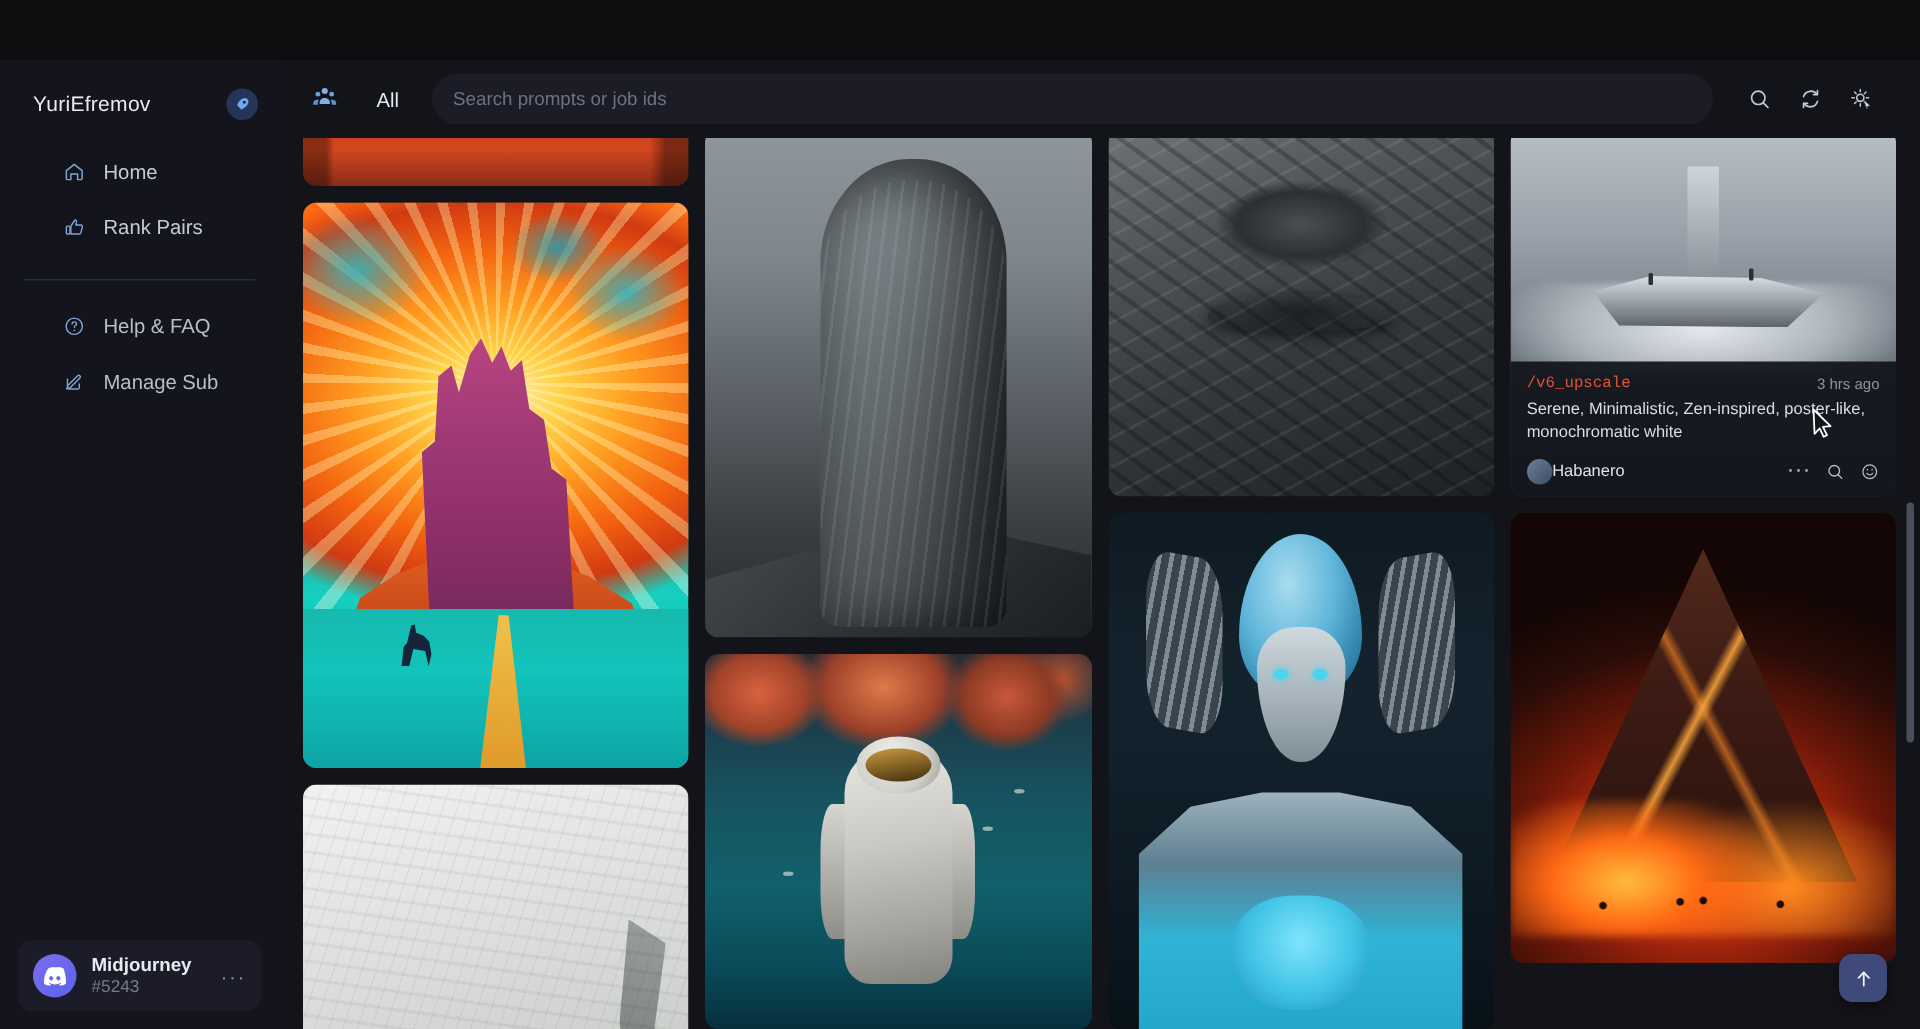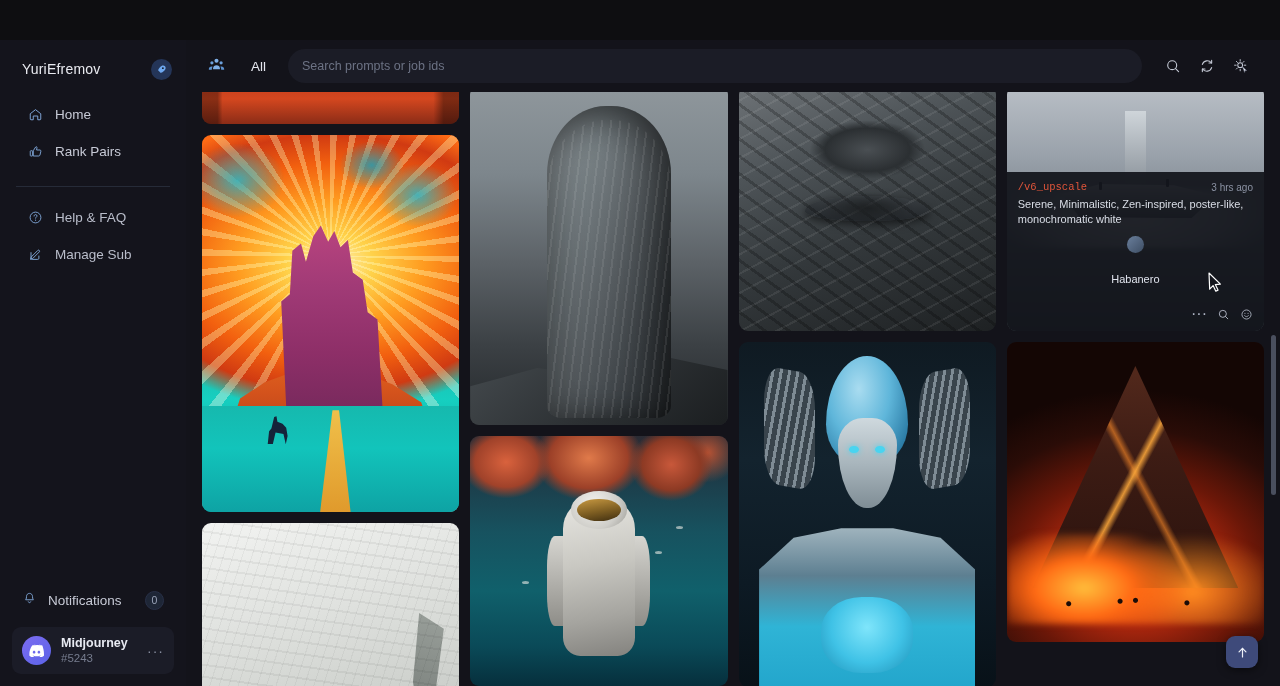--- a/index.html
+++ b/index.html
@@ -31,21 +31,21 @@
   }
   .brand-row {
     height: 58px; display: flex; align-items: center;
     padding: 0 14px 0 22px; justify-content: space-between;
   }
   .brand-name { color: #e9eaf0; font-size: 14px; letter-spacing: .2px; }
   .brand-badge {
     width: 21px; height: 21px; border-radius: 50%;
     background: #243558; display: flex; align-items: center; justify-content: center;
   }
-  .nav-section { padding: 0 17px; }
+  .nav-section { padding: 0 4px; margin-left: 27px; }
   .nav-item {
     height: 33px; display: flex; align-items: center; gap: 11px;
     padding: 0 10px; border-radius: 7px; margin-bottom: 4px;
     color: #c7cad6; font-size: 13.5px; cursor: pointer; position: relative;
   }
   .nav-item .ico { width: 17px; height: 17px; display:flex; align-items:center; justify-content:center; flex:0 0 17px; }
   .nav-item.active {
     background: #2b3d61; color: #ffffff;
     box-shadow: inset 0 0 0 1px #3b5280;
   }
@@ -375,21 +375,21 @@
     background: rgba(17,19,26,.93);
     padding: 9px 11px 8px 11px;
   }
   .job-top { display:flex; align-items:flex-end; justify-content:space-between; }
   .job-cmd { color:#e0553a; font-size:10.5px; font-family:"Liberation Mono", monospace; }
   .job-time { color:#8b92a3; font-size:10px; }
   .job-prompt {
     color:#d9dde6; font-size:11px; line-height:1.38; margin-top:4px;
     max-height:32px; overflow:hidden;
   }
-  .job-foot { display:flex; align-items:center; gap:20px; margin-top:9px;flex-direction:column; }
+  .job-foot { display:flex; align-items:center; gap:0; margin-top:9px; }
   .job-avatar {
     width:17px; height:17px; border-radius:50%; flex:0 0 17px;
     background: linear-gradient(135deg,#6a7f9c,#3d4d63);
   }
   .job-author { color:#dfe3ec; font-size:11px; }
   .job-actions { margin-left:auto; display:flex; align-items:center; gap:10px; color:#aeb4c3; }
   .job-actions .act { cursor:pointer; display:flex; align-items:center; }
 
   
   .cursor { position:absolute; left:1022px; top:232px; pointer-events:none; }
@@ -473,30 +473,20 @@
               <path d="M3.5 16.5l.8-3.2L13 4.6a1.4 1.4 0 0 1 2 2l-8.7 8.7-3.2.8z" stroke="#7fa6d8" stroke-width="1.25" stroke-linejoin="round"></path>
             </svg>
           </span>
           <span>Manage Sub</span>
         </div>
 
 
       </div>
 
       <div class="sidebar-bottom">
-        <div class="notif-row">
-          <span class="ico">
-            <svg width="15" height="15" viewBox="0 0 20 20" fill="none">
-              <path d="M10 3.2c-2.4 0-4 1.8-4 4.2 0 3.2-1.2 4.3-1.2 4.3h10.4S14 10.6 14 7.4c0-2.4-1.6-4.2-4-4.2z" stroke="#7fa6d8" stroke-width="1.25" stroke-linejoin="round"></path>
-              <path d="M8.4 14.4a1.7 1.7 0 0 0 3.2 0" stroke="#7fa6d8" stroke-width="1.25" stroke-linecap="round"></path>
-            </svg>
-          </span>
-          <span>Notifications</span>
-          <span class="notif-badge">0</span>
-        </div>
 
         <div class="user-card">
           <span class="avatar-disc">
             <svg width="17" height="13" viewBox="0 0 24 18" fill="#ffffff">
               <path d="M20.3 2.1A17 17 0 0 0 16 .8l-.3.5a15.6 15.6 0 0 1 3.8 1.2c-2-1-4-1.4-6.4-1.4-2.4 0-4.5.4-6.5 1.4A15.6 15.6 0 0 1 10.4 1.3L10 .8A17 17 0 0 0 5.8 2.1C2.5 7 1.6 11.8 2 16.5c1.8 1.3 3.5 2.1 5.2 2.6l1.2-1.9a11 11 0 0 1-1.9-.9l.5-.4a12.3 12.3 0 0 0 10.5 0l.5.4c-.6.4-1.2.7-1.9.9l1.2 1.9c1.7-.5 3.4-1.3 5.2-2.6.5-5.5-.9-10.2-2.2-14.4zM8.6 13.4c-1 0-1.9-1-1.9-2.1 0-1.2.9-2.1 1.9-2.1s1.9.9 1.9 2.1c0 1.2-.9 2.1-1.9 2.1zm6.8 0c-1 0-1.9-1-1.9-2.1 0-1.2.9-2.1 1.9-2.1s1.9.9 1.9 2.1c0 1.2-.9 2.1-1.9 2.1z"></path>
             </svg>
           </span>
           <span class="user-meta">
             <span class="user-name">Midjourney</span>
             <span class="user-tag">#5243</span>

